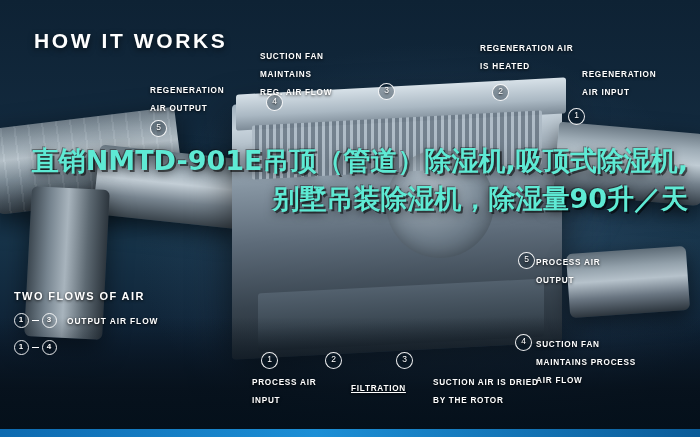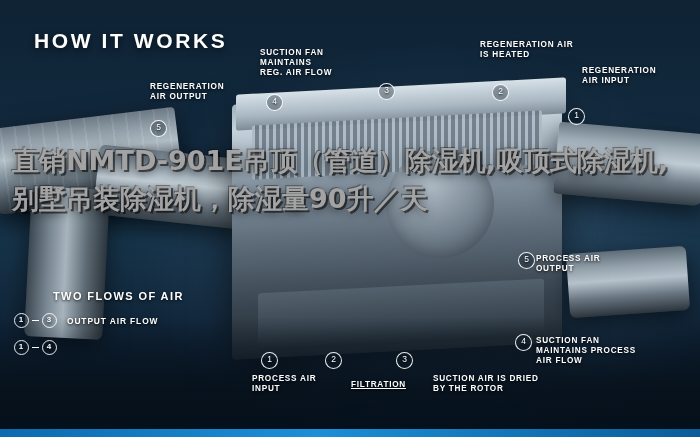--- a/index.html
+++ b/index.html
@@ -149,21 +149,21 @@
     text-shadow: 0 2px 6px rgba(0,0,0,0.6);
     margin-top: 7px;
   }
 
   
   .callout {
     position: absolute;
     font-size: 8.2px;
     font-weight: bold;
     letter-spacing: 0.75px;
-    line-height: 10px;
+    line-height: 18px;
     color: #ffffff;
     text-shadow: 0 1px 3px rgba(0,0,0,0.85);
     white-space: pre-line;
   }
   .callout.right { text-align: left; }
 
   .badge {
     position: absolute;
     width: 15px; height: 15px;
     border-radius: 50%;
@@ -178,21 +178,20 @@
 
   
   .legend-title {
     position: absolute;
     left: 14px; top: 290px;
     font-size: 11px;
     letter-spacing: 1.4px;
     font-weight: bold;
     color: #ffffff;
     text-shadow: 0 1px 3px rgba(0,0,0,0.8);
-    margin-left: 39px;
   }
   .legend-row {
     position: absolute;
     left: 14px;
     display: flex;
     align-items: center;
     gap: 6px;
     font-size: 8.4px;
     letter-spacing: 0.9px;
     font-weight: bold;
@@ -214,25 +213,25 @@
     line-height: 11px;
     text-align: center;
   }
   .dash { display:inline-block; width: 7px; height: 1.3px; background: #fff; }
 
   
   .overlay-text {
     position: absolute;
     left: 0; right: 0;
     top: 142px;
-    text-align: left;
+    text-align: right;
     font-size: 27px;
     font-weight: bold;
     line-height: 38px;
-    color: #a3a3a3;
+    color: #5eead4;
     letter-spacing: 0px;
     text-shadow:
       2px 2px 0 rgba(0,0,0,0.55),
       -1px -1px 0 rgba(0,0,0,0.35),
       0 3px 10px rgba(0,0,0,0.6);
     padding: 0 12px;
     font-family: "DejaVu Sans", sans-serif;
   }
 
   

